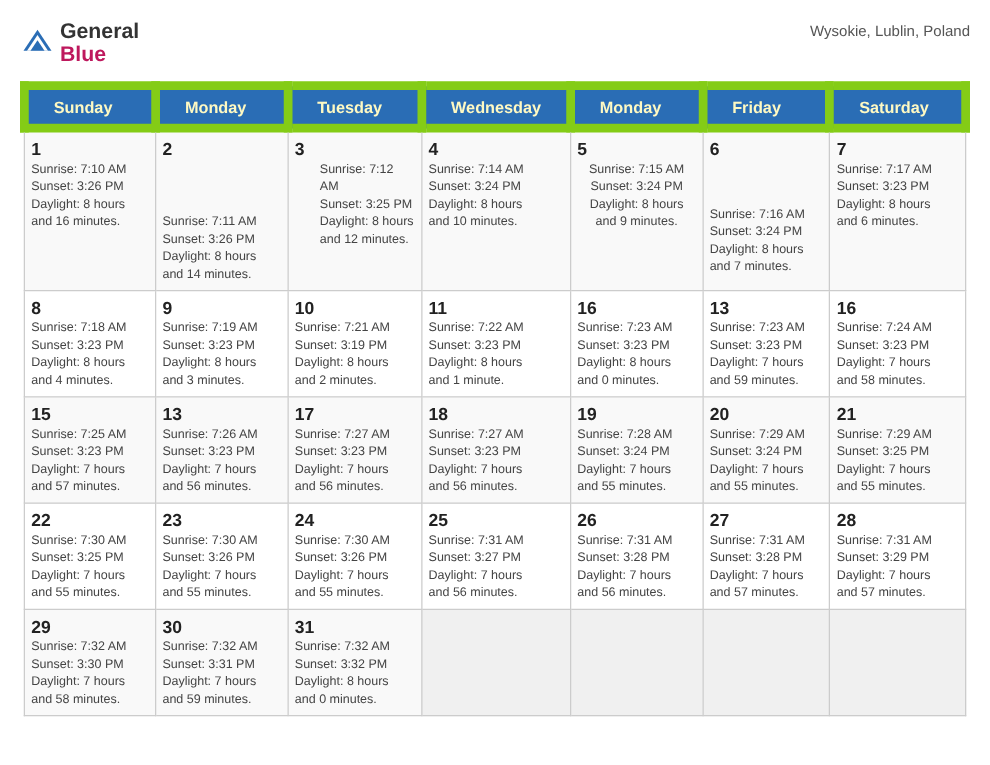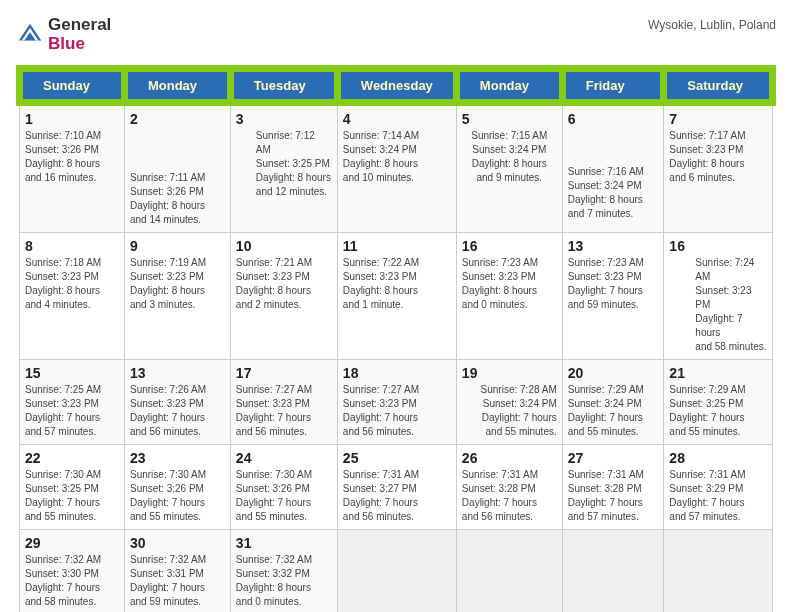--- a/index.html
+++ b/index.html
@@ -191,21 +191,21 @@
         <td>
           <span class="day-num">9</span>
           <div class="day-info" style="white-space: pre-line;">Sunrise: 7:19 AM
 Sunset: 3:23 PM
 Daylight: 8 hours
 and 3 minutes.</div>
         </td>
         <td>
           <span class="day-num">10</span>
           <div class="day-info" style="white-space: pre-line;">Sunrise: 7:21 AM
-Sunset: 3:23 PM
+Sunset: 3:19 PM
 Daylight: 8 hours
 and 2 minutes.</div>
         </td>
         <td>
           <span class="day-num">11</span>
           <div class="day-info" style="white-space: pre-line;">Sunrise: 7:22 AM
 Sunset: 3:23 PM
 Daylight: 8 hours
 and 1 minute.</div>
         </td>
@@ -218,21 +218,21 @@
         </td>
         <td>
           <span class="day-num">13</span>
           <div class="day-info" style="white-space: pre-line;">Sunrise: 7:23 AM
 Sunset: 3:23 PM
 Daylight: 7 hours
 and 59 minutes.</div>
         </td>
         <td>
           <span class="day-num">16</span>
-          <div class="day-info" style="white-space: pre-line; margin-left: 26px;">Sunrise: 7:24 AM
+          <div class="day-info" style="white-space: pre-line;">Sunrise: 7:24 AM
 Sunset: 3:23 PM
 Daylight: 7 hours
 and 58 minutes.</div>
         </td>
       </tr>
       <tr>
         <td>
           <span class="day-num">15</span>
           <div class="day-info" style="white-space: pre-line;">Sunrise: 7:25 AM
 Sunset: 3:23 PM
@@ -255,21 +255,21 @@
         </td>
         <td>
           <span class="day-num">18</span>
           <div class="day-info" style="white-space: pre-line;">Sunrise: 7:27 AM
 Sunset: 3:23 PM
 Daylight: 7 hours
 and 56 minutes.</div>
         </td>
         <td>
           <span class="day-num">19</span>
-          <div class="day-info" style="white-space: pre-line; text-align: right;">Sunrise: 7:28 AM
+          <div class="day-info" style="white-space: pre-line;">Sunrise: 7:28 AM
 Sunset: 3:24 PM
 Daylight: 7 hours
 and 55 minutes.</div>
         </td>
         <td>
           <span class="day-num">20</span>
           <div class="day-info" style="white-space: pre-line;">Sunrise: 7:29 AM
 Sunset: 3:24 PM
 Daylight: 7 hours
 and 55 minutes.</div>

